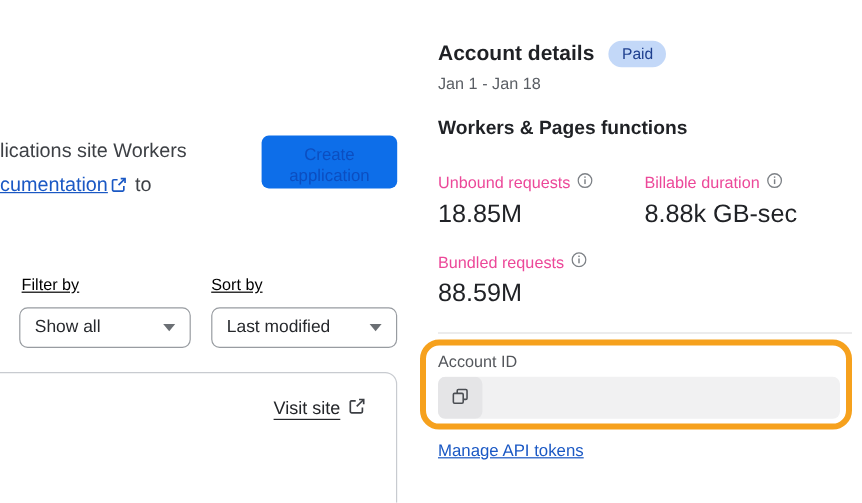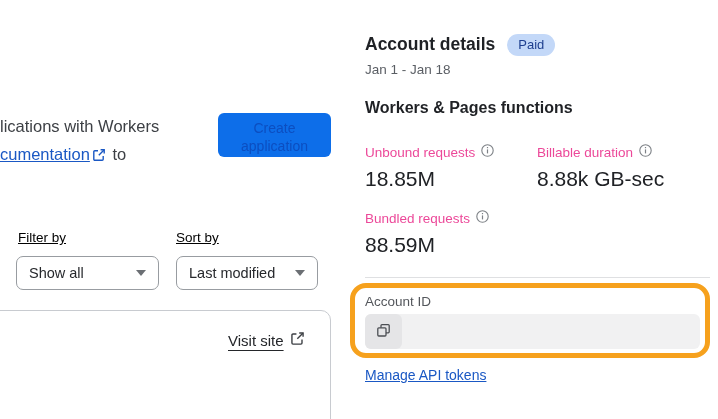--- a/index.html
+++ b/index.html
@@ -28,21 +28,21 @@
   .lbl-filter { left:18px; top:230px; }
   .lbl-sort   { left:176px; top:230px; }
 
   .select {
     position:absolute; top:256px; height:34px; background:#fff;
     border:1px solid #989ca1; border-radius:7px;
     display:flex; align-items:center; justify-content:space-between;
     padding:0 12px; font-size:14.5px; color:#26282c; cursor:pointer;
   }
   .select-filter { left:16px; width:143px; }
-  .select-sort   { left:176px; width:142px; }
+  .select-sort   { left:176px; width:155px; }
   .caret {
     width:0; height:0; border-left:5px solid transparent; border-right:5px solid transparent;
     border-top:6px solid #6b6f74;
   }
 
   .project-card {
     position:absolute; left:-26px; top:310px; width:357px; height:150px;
     background:#fff; border:1px solid #c8cbd0; border-radius:10px;
   }
   .visit-site {
@@ -89,21 +89,21 @@
     width:37px; height:35px; flex:0 0 auto; background:#e5e5e7; border:none;
     border-radius:0 6px 6px 0; display:flex; align-items:center; justify-content:center; cursor:pointer;
   }
   .manage-link { position:absolute; left:365px; top:367px; font-size:14px; }
 </style>
 </head>
 <body>
 
 <div class="stage">
 
-  <p class="intro"><span>lications with Workers</span><br>
+  <p class="intro"><span>lications site Workers</span><br>
     <a>cumentation</a><span class="ext-icon"><svg width="14" height="14" viewBox="0 0 14 14">
           <path d="M11.2 8v3.2a1 1 0 0 1-1 1H2.8a1 1 0 0 1-1-1V3.8a1 1 0 0 1 1-1H6" fill="none" stroke="#1a58c4" stroke-width="1.4"></path>
           <path d="M8.6 1.8h3.6v3.6" fill="none" stroke="#1a58c4" stroke-width="1.4"></path>
           <path d="M12 2 6.8 7.2" fill="none" stroke="#1a58c4" stroke-width="1.4"></path>
         </svg></span><span> to</span>
   </p>
 
   <button class="create-btn">Create application</button>
 
   <div class="field-label lbl-filter">Filter by</div>

